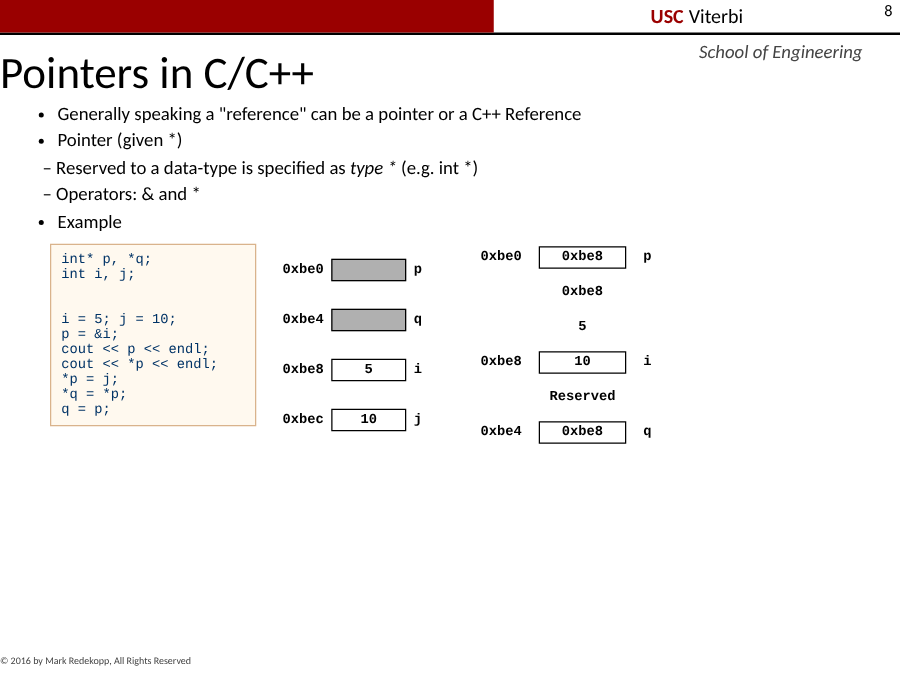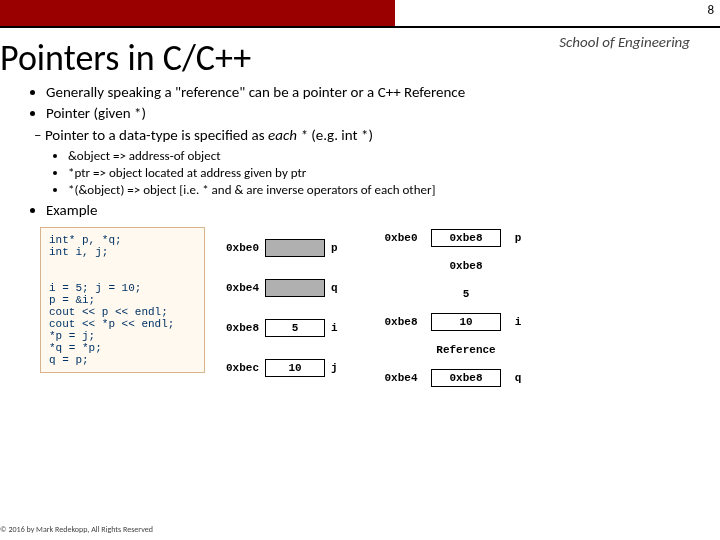--- a/index.html
+++ b/index.html
@@ -40,39 +40,39 @@
   .righttab .noborder { border: none; }
   .footer { position: absolute; bottom: 6px; left: 0; font-size: 8px; color: #444; }
 </style>
 </head>
 <body>
 
 <div class="page-num">8</div>
 
 <div class="topbar">
   <div class="redblock"></div>
+  <div class="logo">
+    <span class="usc">USC</span>
+    <span class="viterbi">Viterbi</span>
+  </div>
 </div>
 <div class="engschool">School of Engineering</div>
 
 <h1 class="title">Pointers in C/C++</h1>
 
 <div class="content">
   <ul class="lvl1">
     <li>Generally speaking a "reference" can be a pointer or a C++ Reference</li>
     <li>Pointer (given *)</li>
   </ul>
   <ul class="lvl2">
     <li>
-      <span>Pointer to a data-type is specified as </span><span class="italic">each *</span><span> (e.g. int *)</span>
+      <span>Reserved to a data-type is specified as </span><span class="italic">type *</span><span> (e.g. int *)</span>
     </li>
-  </ul>
-  <ul class="lvl3">
-    <li>&amp;object =&gt; address-of object</li>
-    <li>*ptr =&gt; object located at address given by ptr</li>
-    <li>*(&amp;object) =&gt; object [i.e. * and &amp; are inverse operators of each other]</li>
+    <li>Operators: &amp; and *</li>
   </ul>
   <ul class="lvl1">
     <li>Example</li>
   </ul>
 
   <div class="example-row">
     <div class="codebox">int* p, *q;
 int i, j;
 
 
@@ -115,21 +115,21 @@
 
         <div class="addr"></div>
         <div class="cell noborder">5</div>
         <div class="lab"></div>
 
         <div class="addr">0xbe8</div>
         <div class="cell">10</div>
         <div class="lab">i</div>
 
         <div class="addr"></div>
-        <div class="cell noborder">Reference</div>
+        <div class="cell noborder">Reserved</div>
         <div class="lab"></div>
 
         <div class="addr">0xbe4</div>
         <div class="cell">0xbe8</div>
         <div class="lab">q</div>
       </div>
 
     </div>
   </div>
 </div>

